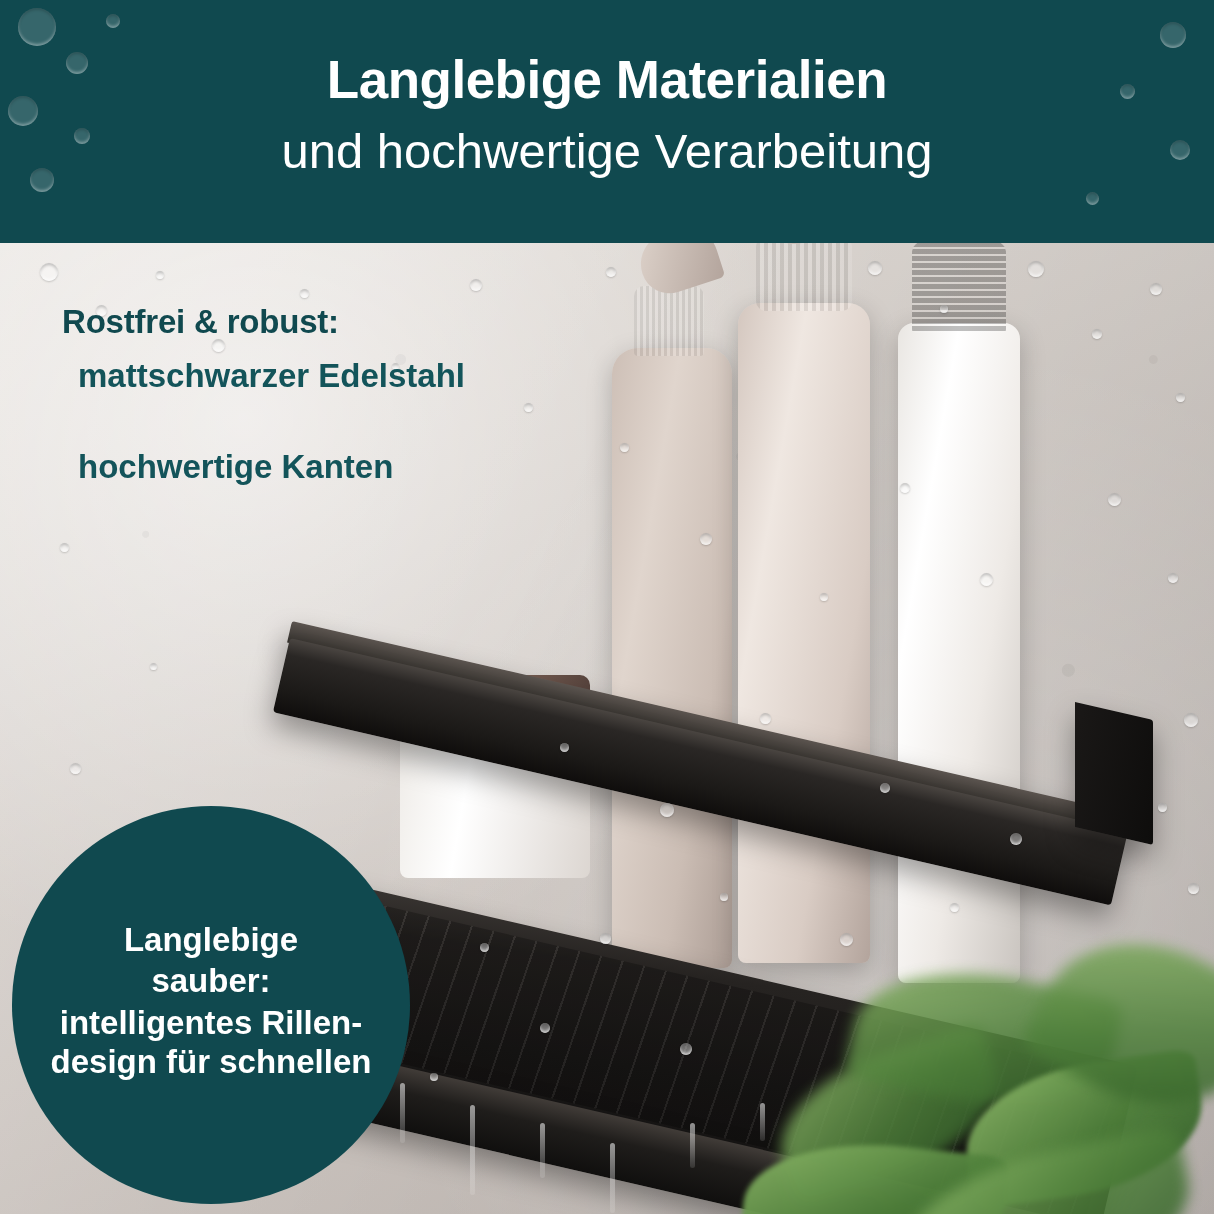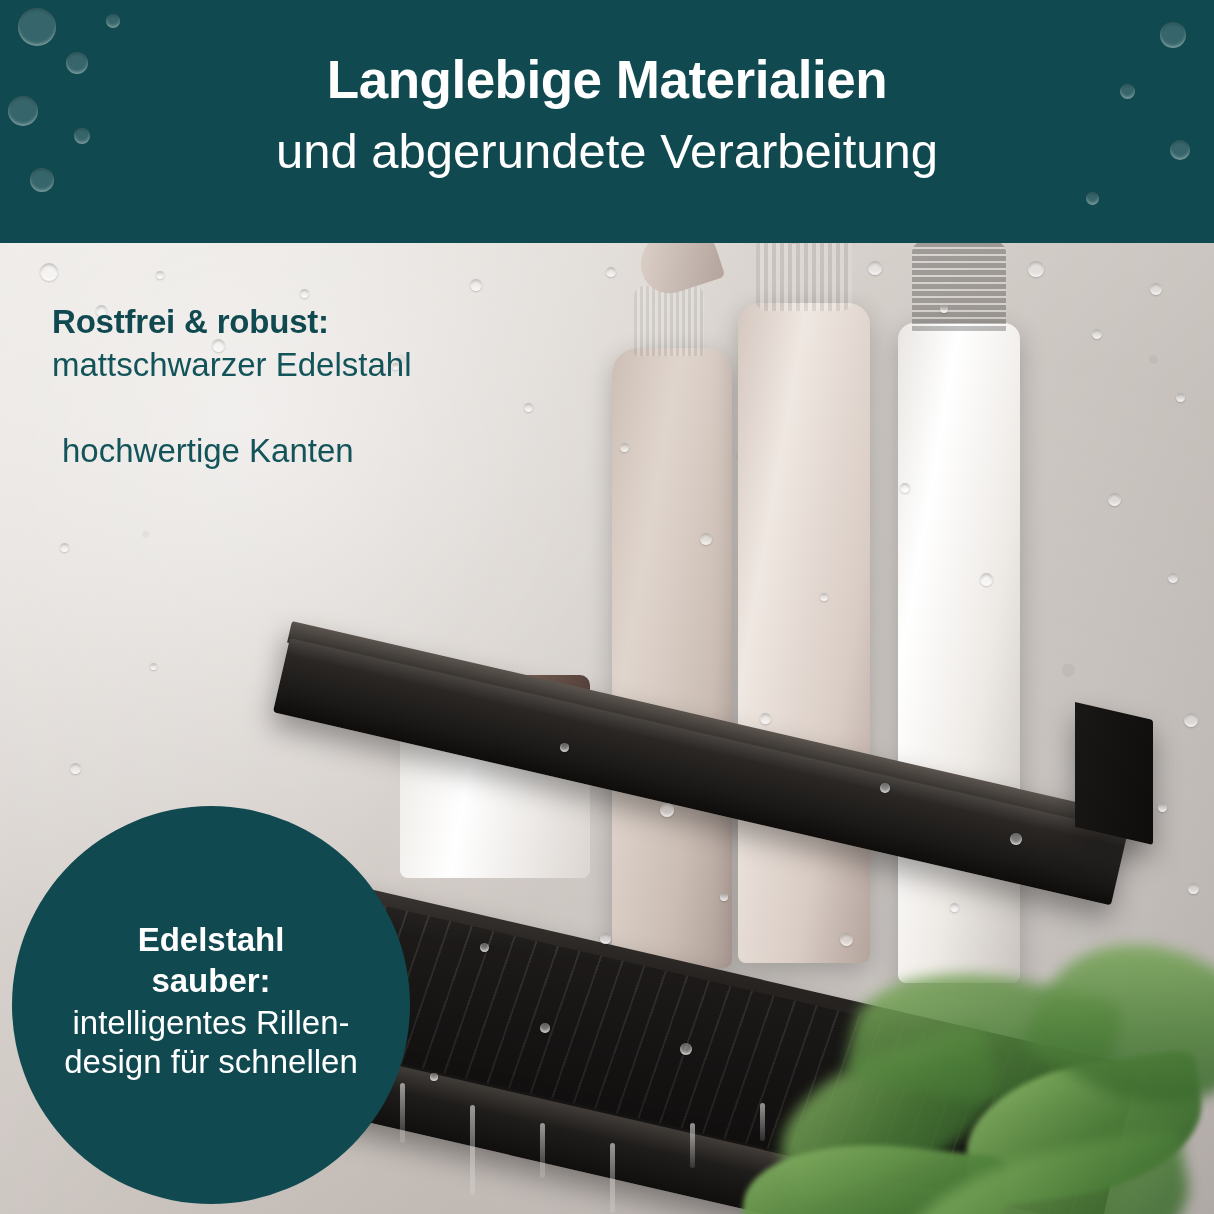--- a/index.html
+++ b/index.html
@@ -272,24 +272,24 @@
   .feat-title {
     color: #10494f;
     font-size: 33px;
     font-weight: bold;
     margin: 0 0 5px 0;
     letter-spacing: -0.2px;
   }
   .feat-sub {
     color: #13545a;
     font-size: 33px;
-    font-weight: 400;
-    margin: 0;
-  }
-  #feature-1 { left: 52px; top: 303px; }
+    font-weight: 700;
+    margin: 16px;
+  }
+  #feature-1 { left: 62px; top: 303px; }
   #feature-2 { left: 62px; top: 432px; }
 
   
   .circle-badge {
     position: absolute;
     left: 12px; bottom: 10px;
     width: 398px; height: 398px;
     border-radius: 50%;
     background: #10494f;
     z-index: 5;
@@ -306,21 +306,21 @@
     box-sizing: border-box;
   }
   .circle-title {
     font-size: 33px;
     font-weight: bold;
     line-height: 1.18;
     margin: 0 0 2px 0;
   }
   .circle-body {
     font-size: 33px;
-    font-weight: 400;
+    font-weight: 700;
     line-height: 1.2;
     margin: 0;
   }
 </style>
 </head>
 <body>
 
 <div id="page">
 
   <div class="photo">
@@ -423,34 +423,34 @@
     <div class="hdrop" style="left:66px;  top:52px;  width:22px; height:22px;"></div>
     <div class="hdrop" style="left:8px;   top:96px;  width:30px; height:30px;"></div>
     <div class="hdrop" style="left:74px;  top:128px; width:16px; height:16px;"></div>
     <div class="hdrop" style="left:30px;  top:168px; width:24px; height:24px;"></div>
     <div class="hdrop" style="left:106px; top:14px;  width:14px; height:14px;"></div>
     <div class="hdrop" style="left:1160px;top:22px;  width:26px; height:26px;"></div>
     <div class="hdrop" style="left:1120px;top:84px;  width:15px; height:15px;"></div>
     <div class="hdrop" style="left:1170px;top:140px; width:20px; height:20px;"></div>
     <div class="hdrop" style="left:1086px;top:192px; width:13px; height:13px;"></div>
     <div class="title">Langlebige Materialien</div>
-    <div class="subtitle">und abgerundete Verarbeitung</div>
+    <div class="subtitle">und hochwertige Verarbeitung</div>
   </div>
 
   <div class="feature-block" id="feature-1">
     <p class="feat-title">Rostfrei &amp; robust:</p>
     <p class="feat-sub">mattschwarzer Edelstahl</p>
   </div>
 
   <div class="feature-block" id="feature-2">
     <p class="feat-sub">hochwertige Kanten</p>
   </div>
 
   <div class="circle-badge">
     <div class="circle-inner">
-      <p class="circle-title">Edelstahl</p>
+      <p class="circle-title">Langlebige</p>
       <p class="circle-title">sauber:</p>
       <p class="circle-body">intelligentes Rillen-</p>
       <p class="circle-body">design für schnellen</p>
     </div>
   </div>
 
 </div>
 
 </body></html>

